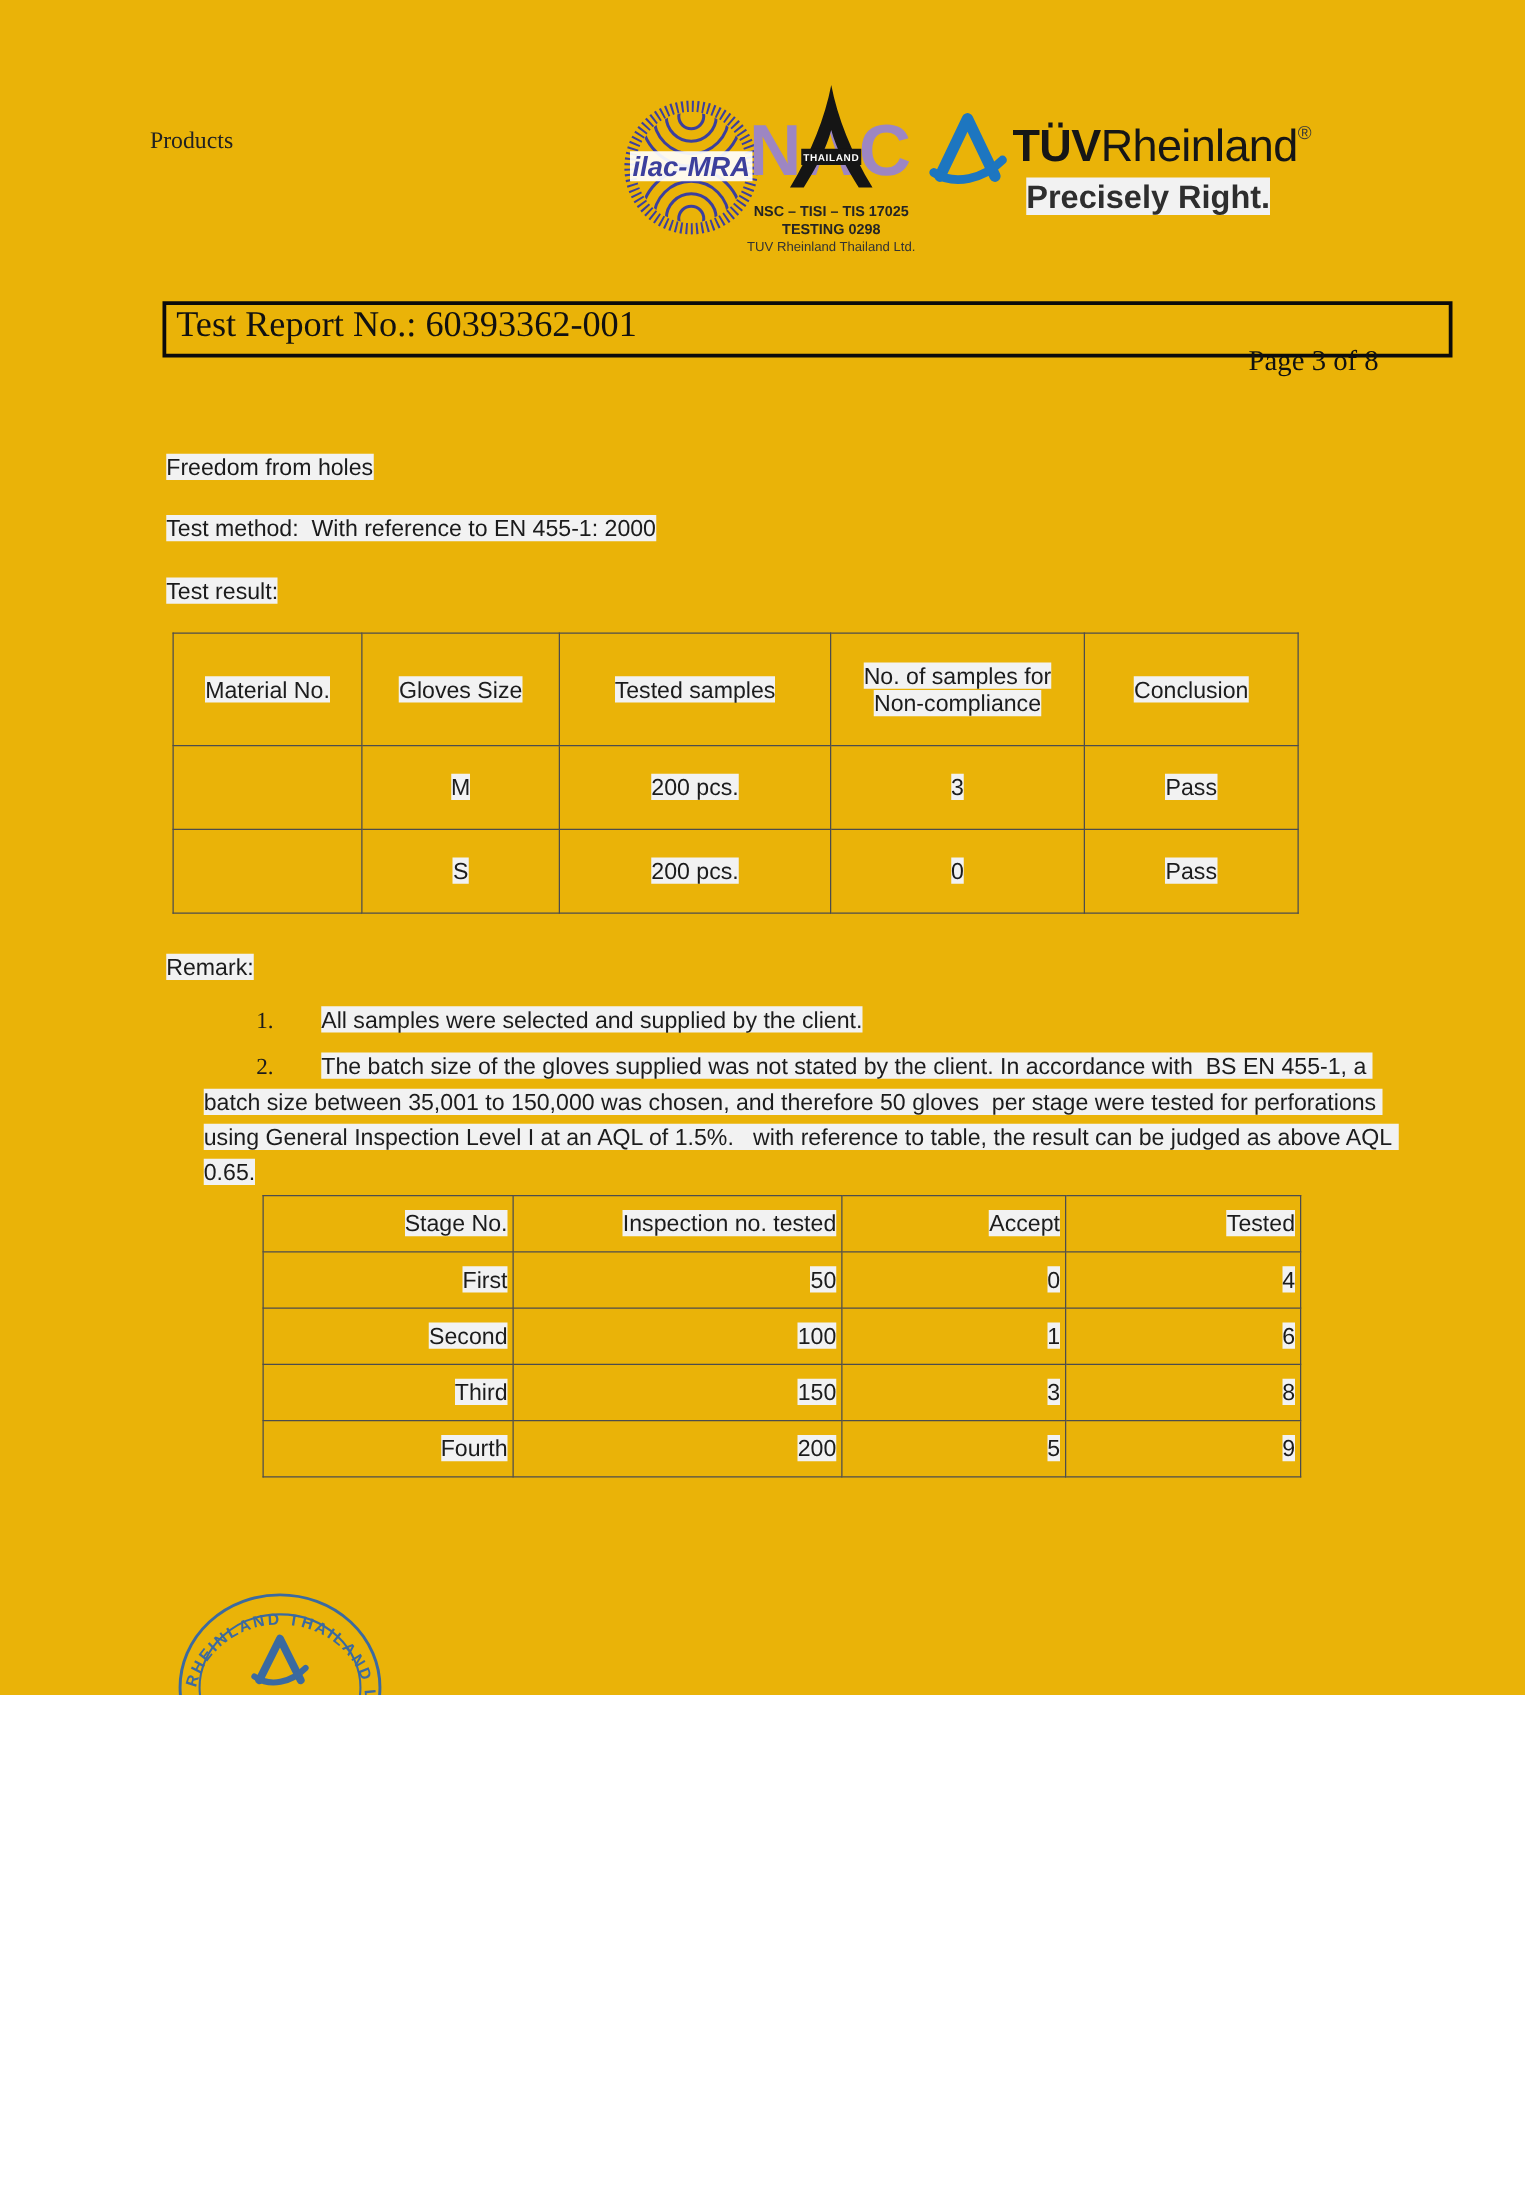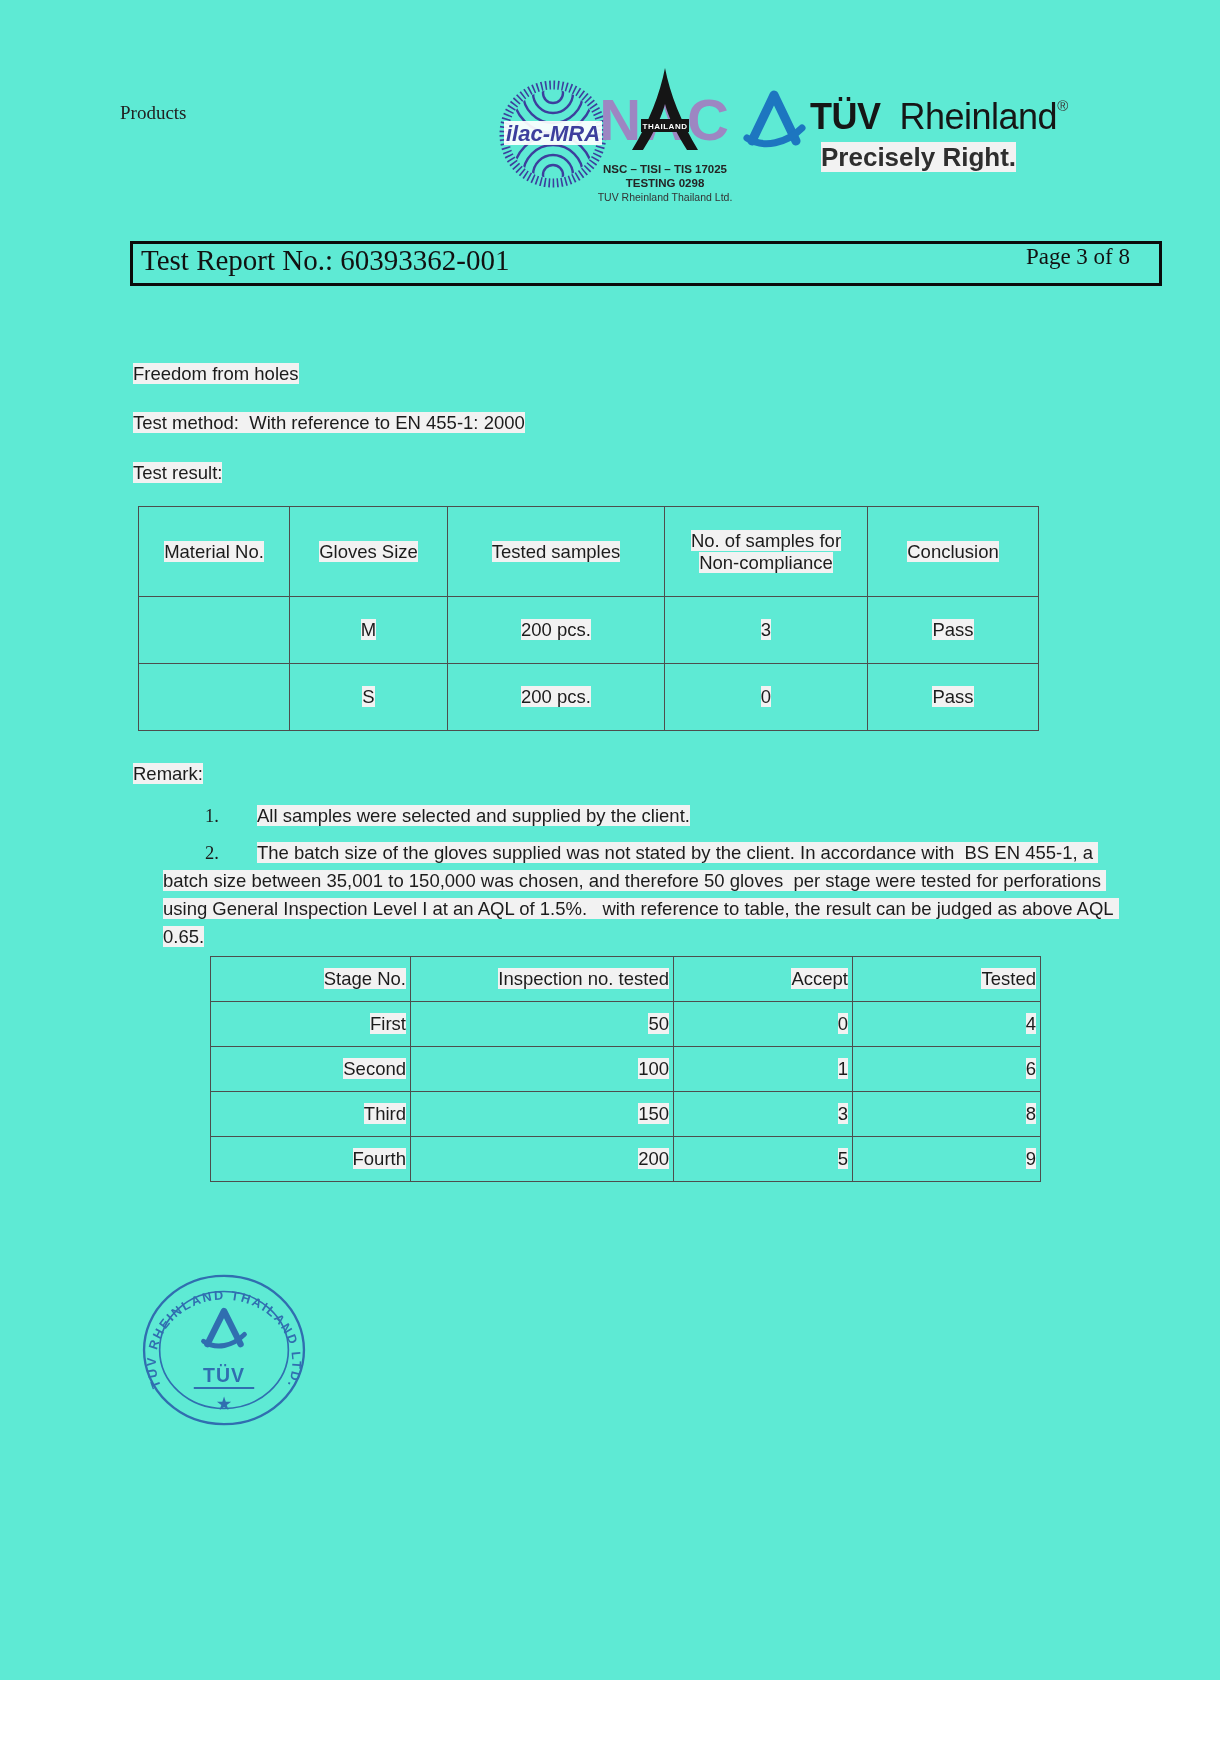--- a/index.html
+++ b/index.html
@@ -1,44 +1,44 @@
 <!DOCTYPE html>
 <html><head>
 <meta charset="utf-8">
 <style>
   html,body{margin:0;padding:0;background:#ffffff;}
   .page{
-    position:relative;width:1220px;height:1680px;background:#5eead4;
+    position:relative;width:1220px;height:1356px;background:#eab308;
     font-family:"Liberation Sans","DejaVu Sans",sans-serif;color:#1c1c1c;overflow:hidden;
   }
   .abs{position:absolute;}
   .serif{font-family:"Liberation Serif","DejaVu Serif",serif;}
   .pre{white-space:pre-wrap;}
   .hl{background:#f2f2f2;box-decoration-break:clone;}
 
   
   .products{left:120px;top:102px;font-size:19px;color:#222;}
   .logo-ilac{left:498px;top:79px;width:110px;height:110px;}
   .logo-nac{left:588px;top:64px;width:154px;text-align:center;}
   .logo-nac .nl1,.logo-nac .nl2{font-size:11.5px;font-weight:700;line-height:14px;color:#242424;}
   .logo-nac .nl3{font-size:10.5px;line-height:14px;color:#333;}
   .logo-tuvtri{left:742px;top:86px;width:64px;height:66px;}
   .brand{left:810px;top:96px;font-size:36px;letter-spacing:-0.5px;color:#161616;white-space:nowrap;}
   .brand .b1{font-weight:700;}
-  .brand .b2{font-weight:400;margin-left:19px;}
+  .brand .b2{font-weight:400;}
   .brand sup{font-size:15px;vertical-align:18px;color:#3a3a3a;}
   .tagline{left:821px;top:142px;font-size:26px;font-weight:700;color:#2e2e2e;}
 
   
   .report-box{
     left:130px;top:241px;width:1032px;height:45px;border:3px solid #0b0b0b;
     display:flex;justify-content:space-between;box-sizing:border-box;
   }
   .report-no{font-size:29px;padding-left:8px;color:#111;}
-  .page-info{font-size:23px;padding-right:29px;color:#111;}
+  .page-info{font-size:23px;padding-right:56px;color:#111;margin-top:32px;}
 
   
   .sec{left:133px;font-size:18.5px;color:#1b1b1b;}
   .sec-freedom{top:363px;}
   .sec-method{top:412px;}
   .sec-result{top:462px;}
 
   
   table{border-collapse:collapse;table-layout:fixed;}
   td,th{border:1px solid #4d4d4d;font-weight:400;font-size:18.5px;text-align:center;vertical-align:middle;padding:0 4px;box-sizing:border-box;}

